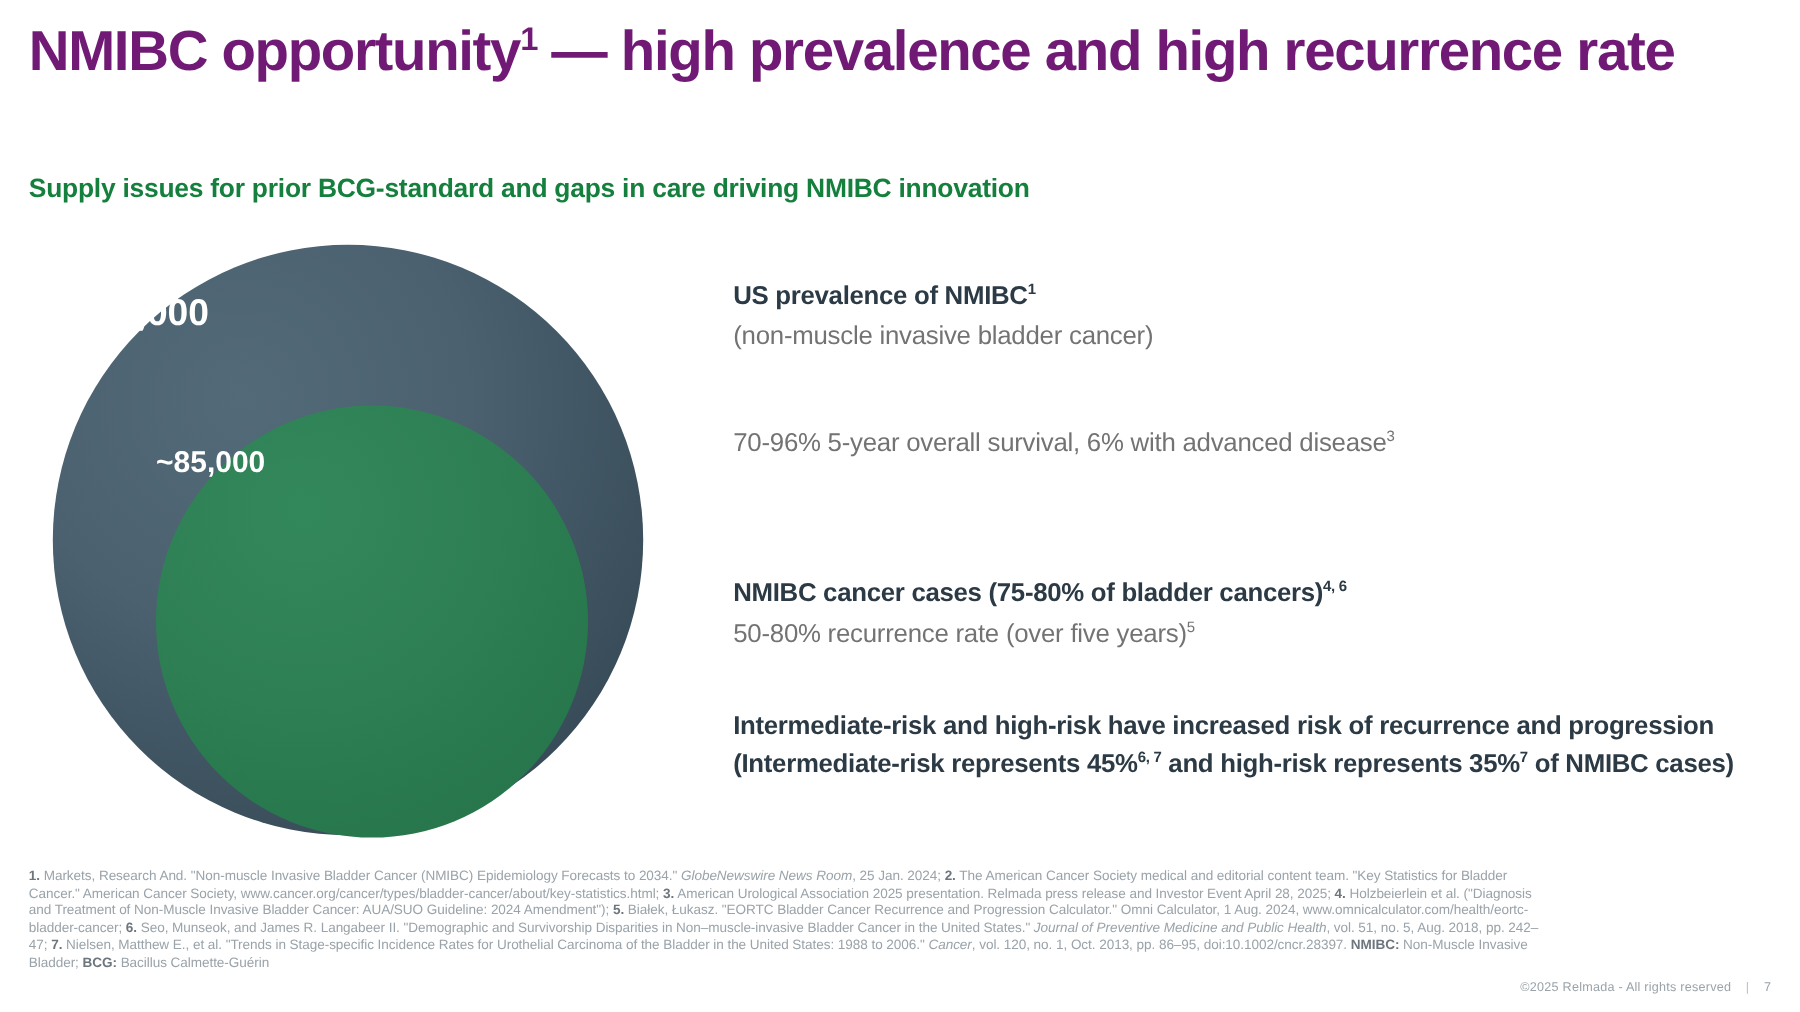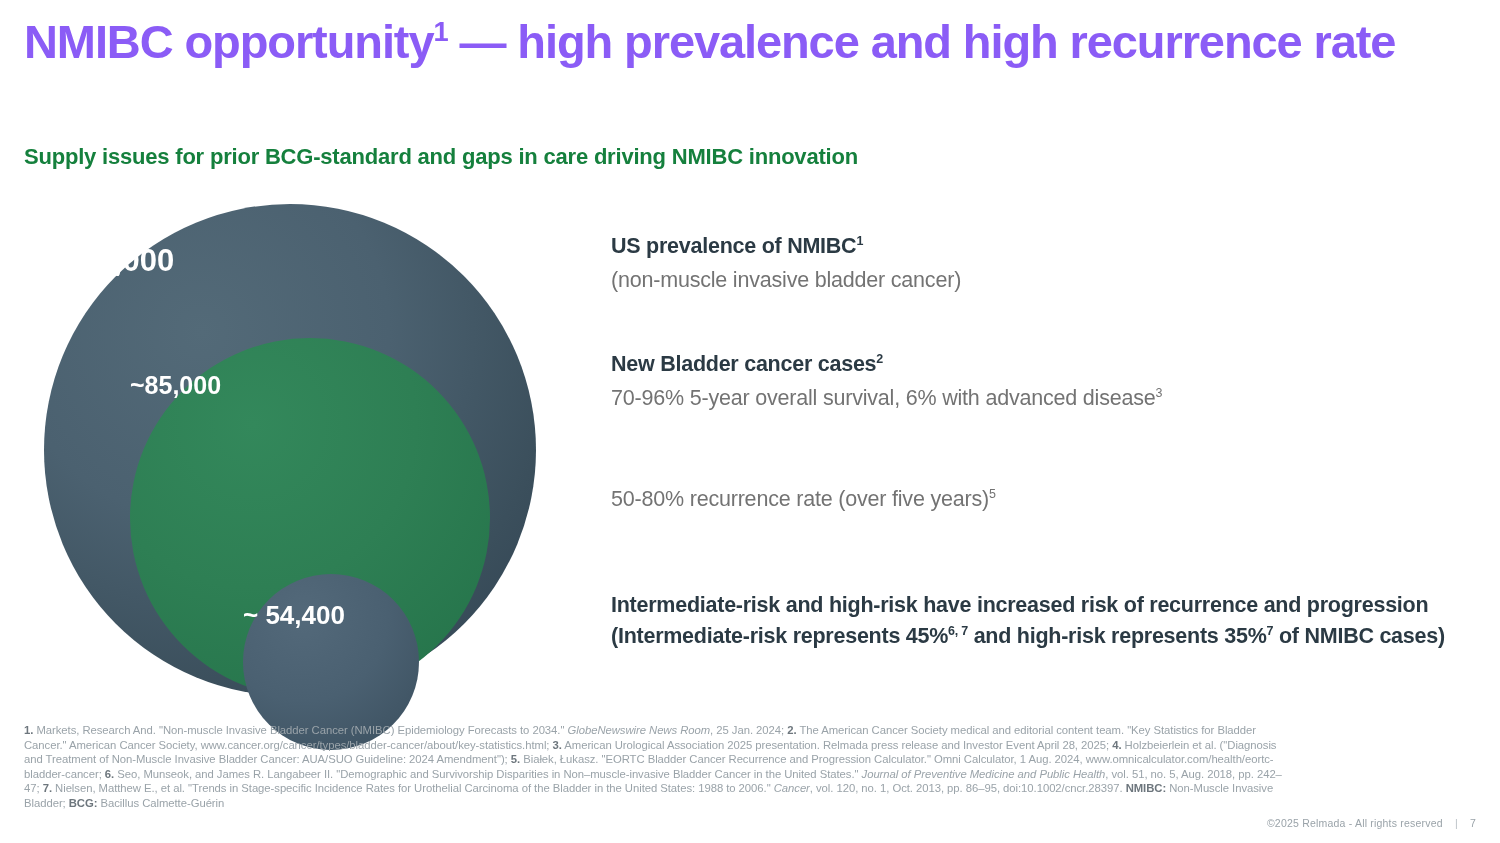--- a/index.html
+++ b/index.html
@@ -14,21 +14,21 @@
 
   
   #title {
     position:absolute;
     left:24px; top:14px;
     width:1400px;
     font-size:47px;
     font-weight:bold;
     line-height:1.18;
     letter-spacing:-1.1px;
-    color:#8b5cf6;
+    color:#701a75;
   }
   #subtitle {
     position:absolute;
     left:24px; top:144px;
     width:1400px;
     font-size:22px;
     font-weight:bold;
     letter-spacing:-0.2px;
     color:#15803d;
   }
@@ -136,35 +136,32 @@
 <h1 id="title">NMIBC opportunity<sup>1</sup> — high prevalence and high recurrence rate</h1>
 <h2 id="subtitle">Supply issues for prior BCG-standard and gaps in care driving NMIBC innovation</h2>
 
 <div id="venn">
   <div class="bubble" id="bubble-1">
     <span>~600,000</span>
   </div>
   <div class="bubble" id="bubble-2">
     <span>~85,000</span>
   </div>
-  <div class="bubble" id="bubble-4">
-    <span>~ 54,400</span>
-  </div>
 </div>
 
 <div id="callouts">
   <div class="callout" id="callout-0">
     <div class="head">US prevalence of NMIBC<sup>1</sup></div>
     <div class="sub">(non-muscle invasive bladder cancer)</div>
   </div>
   <div class="callout" id="callout-1">
-    <div class="head">New Bladder cancer cases<sup>2</sup></div>
     <div class="sub">70-96% 5-year overall survival, 6% with advanced disease<sup>3</sup></div>
   </div>
   <div class="callout" id="callout-2">
+    <div class="head">NMIBC cancer cases (75-80% of bladder cancers)<sup>4, 6</sup></div>
     <div class="sub">50-80% recurrence rate (over five years)<sup>5</sup></div>
   </div>
   <div class="callout" id="callout-3">
     <div class="head">Intermediate-risk and high-risk have increased risk of recurrence and progression (Intermediate-risk represents 45%<sup>6, 7</sup> and high-risk represents 35%<sup>7</sup> of NMIBC cases)</div>
   </div>
 </div>
 
 <div id="footnotes"><b>1.</b> Markets, Research And. "Non-muscle Invasive Bladder Cancer (NMIBC) Epidemiology Forecasts to 2034." <i>GlobeNewswire News Room</i>, 25 Jan. 2024; <b>2.</b> The American Cancer Society medical and editorial content team. "Key Statistics for Bladder Cancer." American Cancer Society, www.cancer.org/cancer/types/bladder-cancer/about/key-statistics.html; <b>3.</b>  American Urological Association 2025 presentation. Relmada press release and Investor Event April 28, 2025; <b>4.</b> Holzbeierlein et al. ("Diagnosis and Treatment of Non-Muscle Invasive Bladder Cancer: AUA/SUO Guideline: 2024 Amendment"); <b>5.</b> Białek, Łukasz. "EORTC Bladder Cancer Recurrence and Progression Calculator." Omni Calculator, 1 Aug. 2024, www.omnicalculator.com/health/eortc-bladder-cancer; <b>6.</b> Seo, Munseok, and James R. Langabeer II. "Demographic and Survivorship Disparities in Non–muscle-invasive Bladder Cancer in the United States." <i>Journal of Preventive Medicine and Public Health</i>, vol. 51, no. 5, Aug. 2018, pp. 242–47; <b>7.</b> Nielsen, Matthew E., et al. "Trends in Stage-specific Incidence Rates for Urothelial Carcinoma of the Bladder in the United States: 1988 to 2006." <i>Cancer</i>, vol. 120, no. 1, Oct. 2013, pp. 86–95, doi:10.1002/cncr.28397. <b>NMIBC:</b> Non-Muscle Invasive Bladder; <b>BCG:</b> Bacillus Calmette-Guérin</div>
 
 <div id="footer-right">

